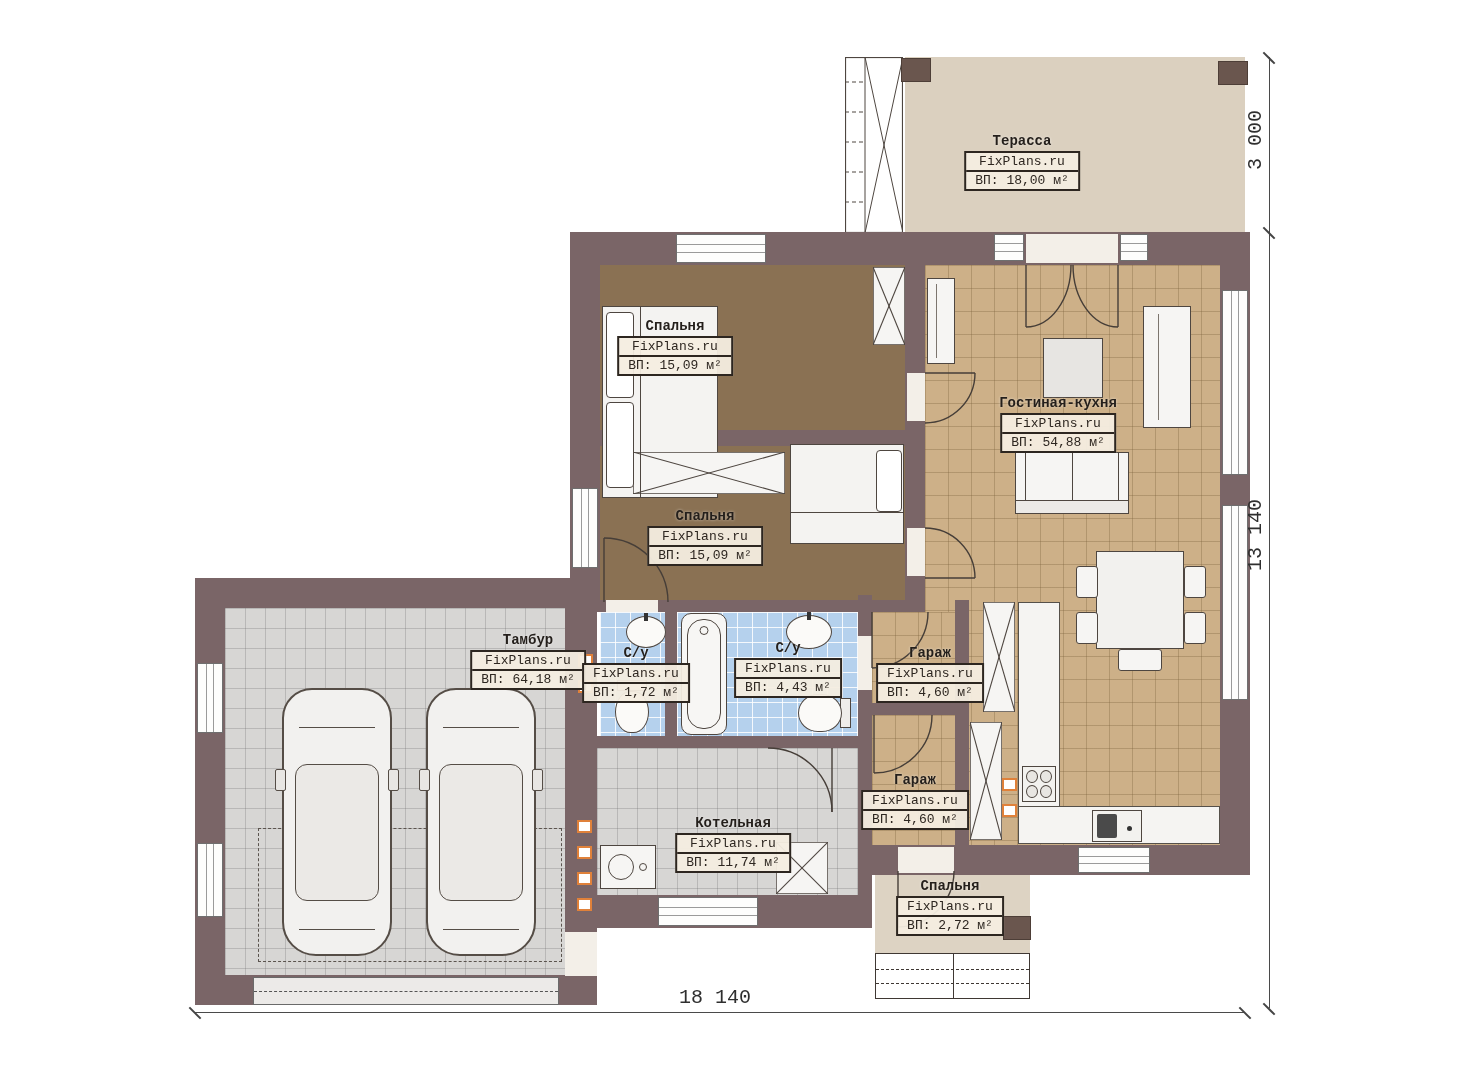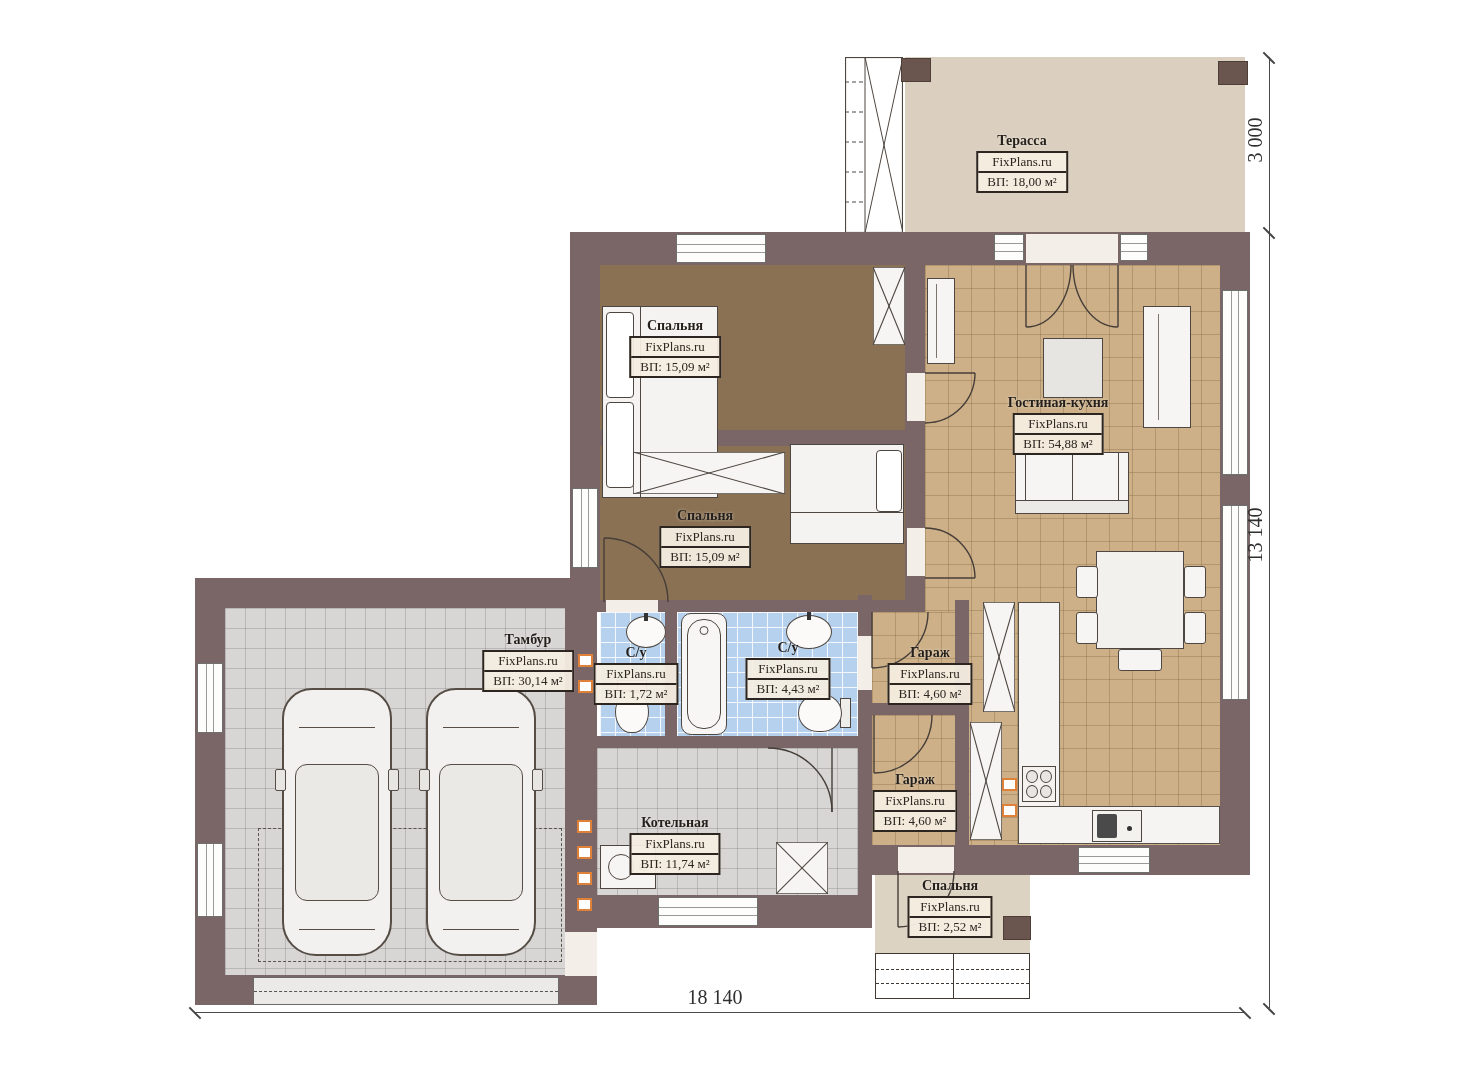--- a/index.html
+++ b/index.html
@@ -1,17 +1,17 @@
 <!DOCTYPE html>
 <html><head>
 <meta charset="utf-8">
 <style>
   html,body{margin:0;padding:0;background:#fff;}
   .canvas{position:relative;width:1332px;height:1080px;background:#ffffff;
-          font-family:Liberation Serif, serif;overflow:hidden;}
+          font-family:Liberation Mono, monospace;overflow:hidden;}
 
   
   .floor{position:absolute;z-index:1;}
   .floor.z2{z-index:2;}
   .wall{position:absolute;background:#7a6567;z-index:10;}
   .pillar{position:absolute;background:#6a564e;border:1px solid #4d3e37;z-index:12;}
   .gap{position:absolute;background:#f3efe8;z-index:15;}
   .win{position:absolute;background:#fdfdfc;border:1px solid #6f6f6f;z-index:15;box-sizing:border-box;}
   .win.h::before{content:"";position:absolute;left:0;right:0;top:32%;bottom:32%;
     border-top:1px solid #9a9a9a;border-bottom:1px solid #9a9a9a;}
@@ -377,21 +377,21 @@
     <div class="room-name">Гостиная-кухня</div>
     <div class="label-box">
       <div class="label-row">FixPlans.ru</div>
       <div class="label-row">ВП: 54,88 м²</div>
     </div>
   </div>
   <div class="room-label" style="left:528px;top:632px;">
     <div class="room-name">Тамбур</div>
     <div class="label-box">
       <div class="label-row">FixPlans.ru</div>
-      <div class="label-row">ВП: 30,14 м²</div>
+      <div class="label-row">ВП: 64,18 м²</div>
     </div>
   </div>
   <div class="room-label" style="left:636px;top:645px;">
     <div class="room-name">С/у</div>
     <div class="label-box">
       <div class="label-row">FixPlans.ru</div>
       <div class="label-row">ВП: 1,72 м²</div>
     </div>
   </div>
   <div class="room-label" style="left:788px;top:640px;">
@@ -408,32 +408,32 @@
       <div class="label-row">ВП: 4,60 м²</div>
     </div>
   </div>
   <div class="room-label" style="left:915px;top:772px;">
     <div class="room-name">Гараж</div>
     <div class="label-box">
       <div class="label-row">FixPlans.ru</div>
       <div class="label-row">ВП: 4,60 м²</div>
     </div>
   </div>
-  <div class="room-label" style="left:675px;top:815px;">
+  <div class="room-label" style="left:733px;top:815px;">
     <div class="room-name">Котельная</div>
     <div class="label-box">
       <div class="label-row">FixPlans.ru</div>
       <div class="label-row">ВП: 11,74 м²</div>
     </div>
   </div>
   <div class="room-label" style="left:950px;top:878px;">
     <div class="room-name">Спальня</div>
     <div class="label-box">
       <div class="label-row">FixPlans.ru</div>
-      <div class="label-row">ВП: 2,52 м²</div>
+      <div class="label-row">ВП: 2,72 м²</div>
     </div>
   </div>
 
   <div class="dim-line-h" style="left:195px;top:1012px;width:1050px;"></div>
   <div class="tick" style="left:195px;top:1012px;"></div>
   <div class="tick" style="left:1245px;top:1012px;"></div>
   <div class="dim-label" style="left:715px;top:997px;">18 140</div>
 
   <div class="dim-line-v" style="left:1269px;top:57px;height:951px;"></div>
   <div class="tick" style="left:1269px;top:57px;"></div>

